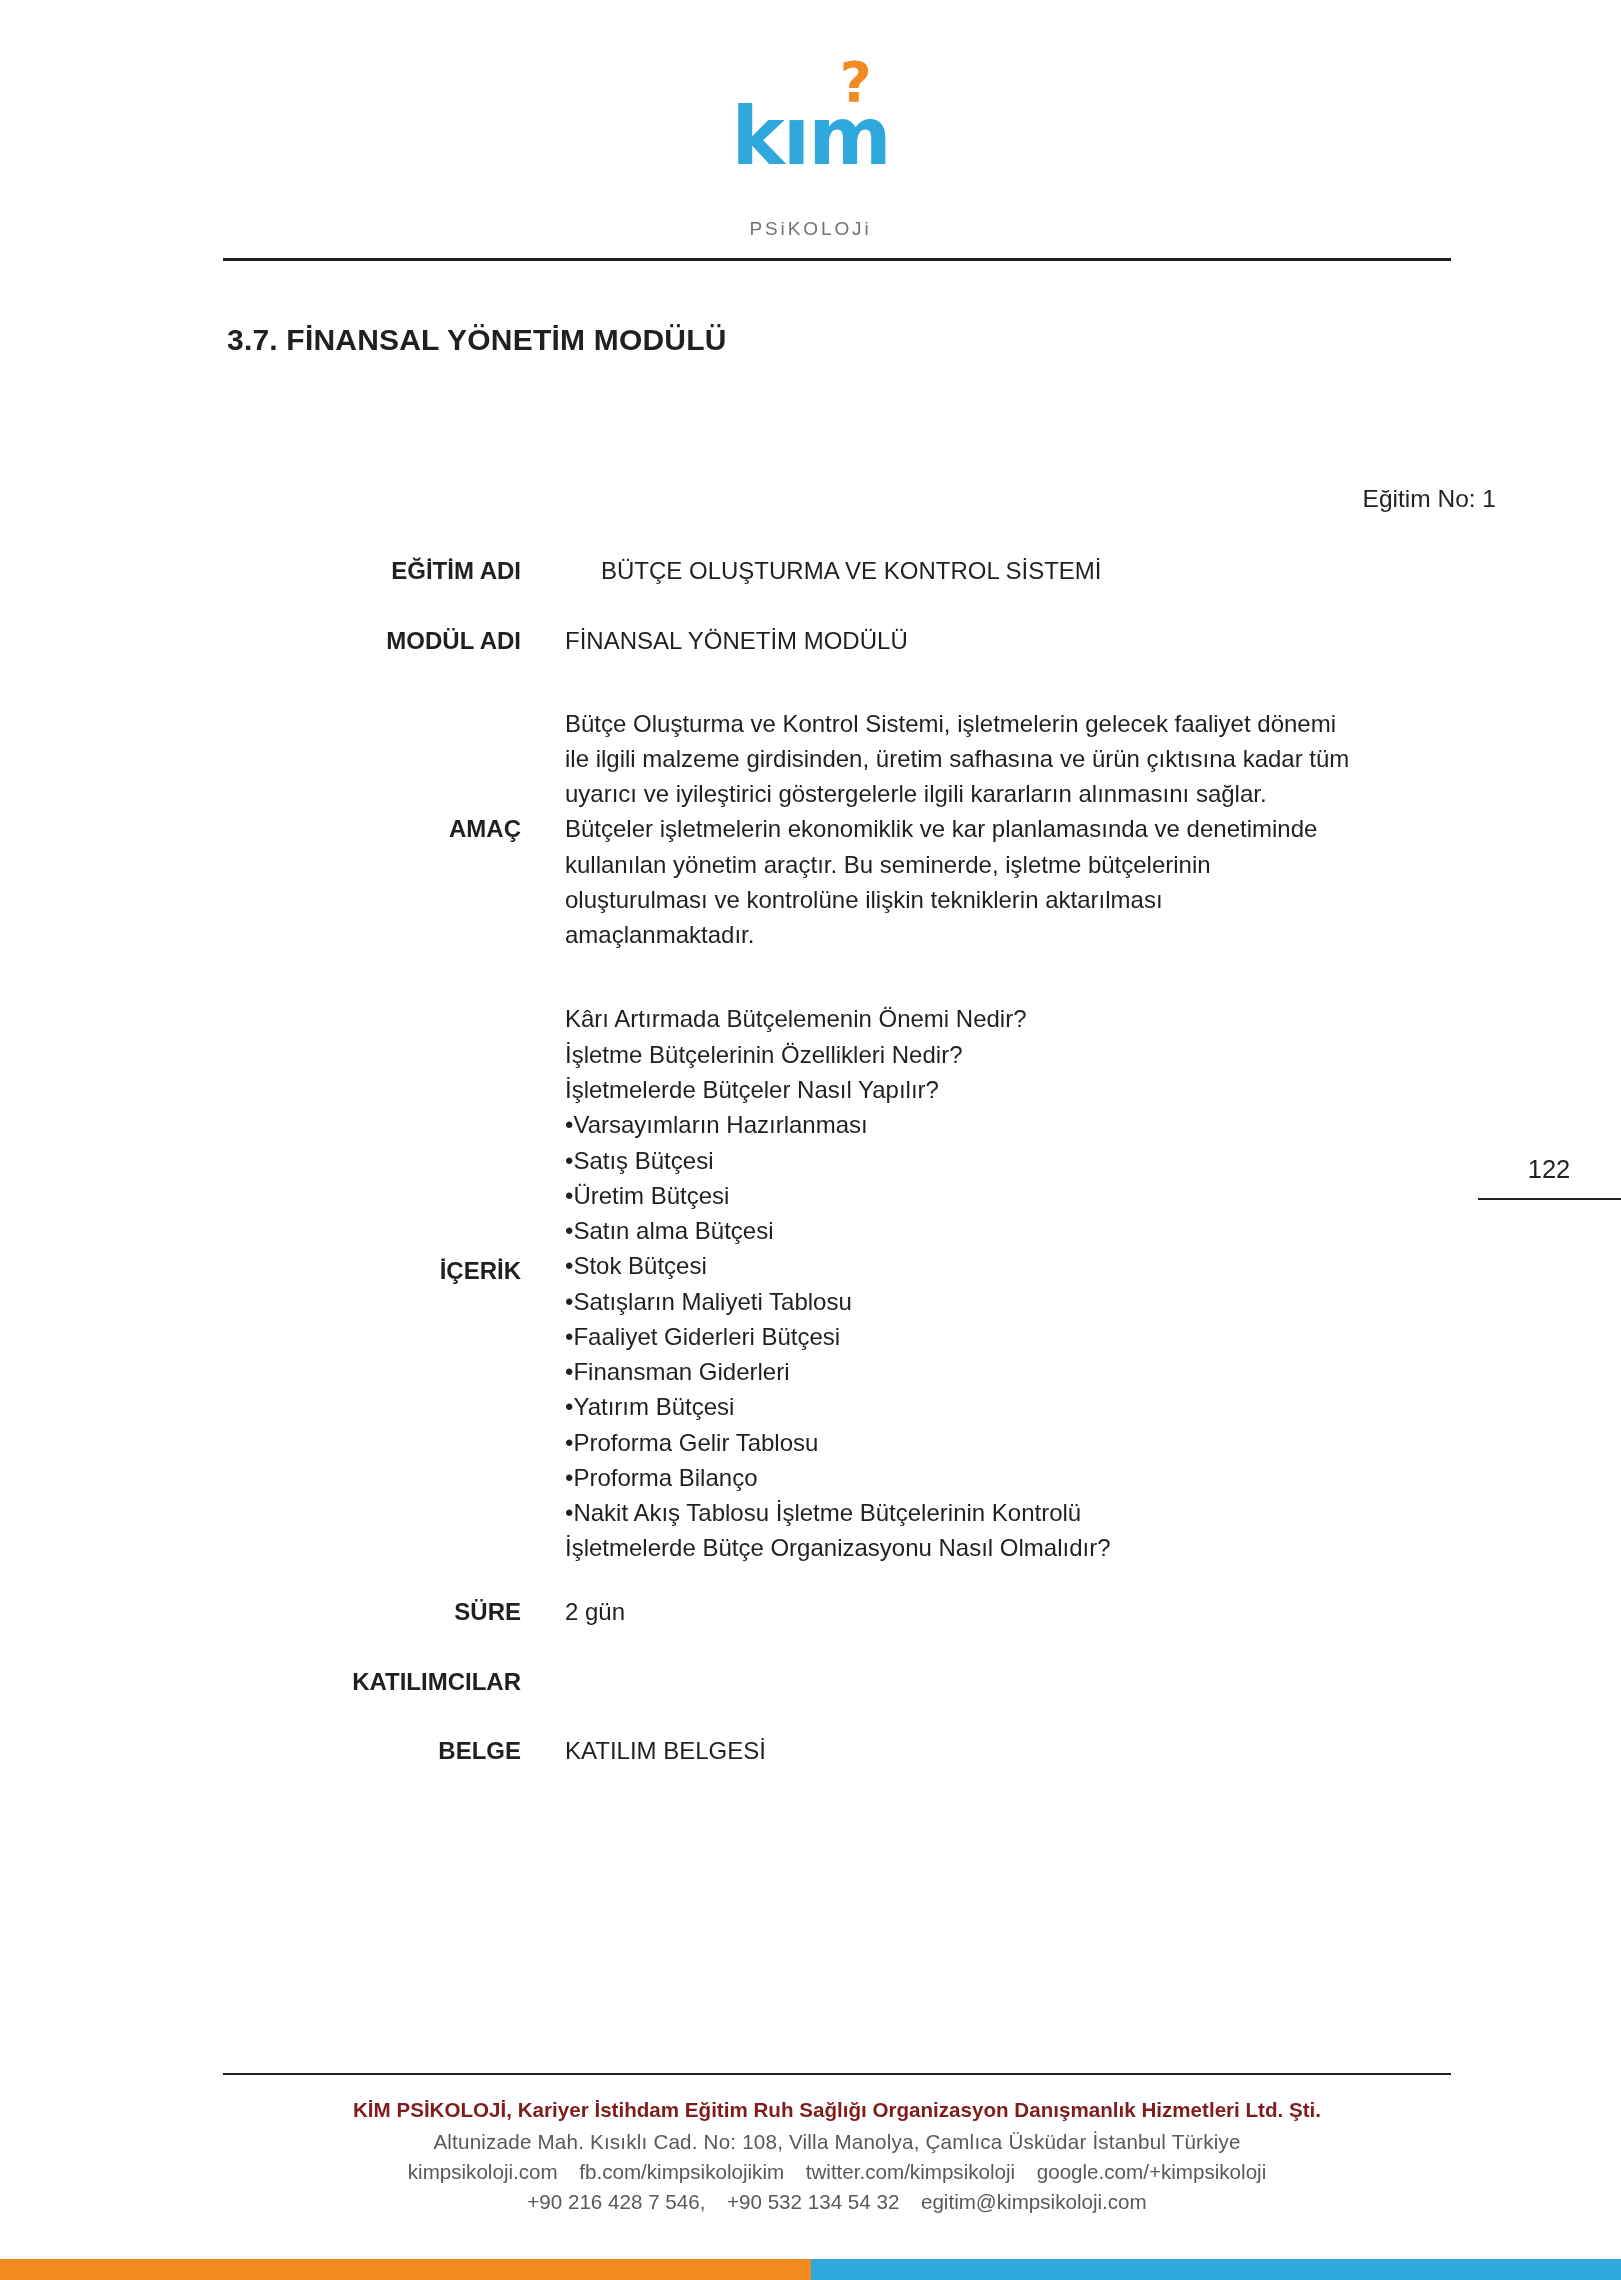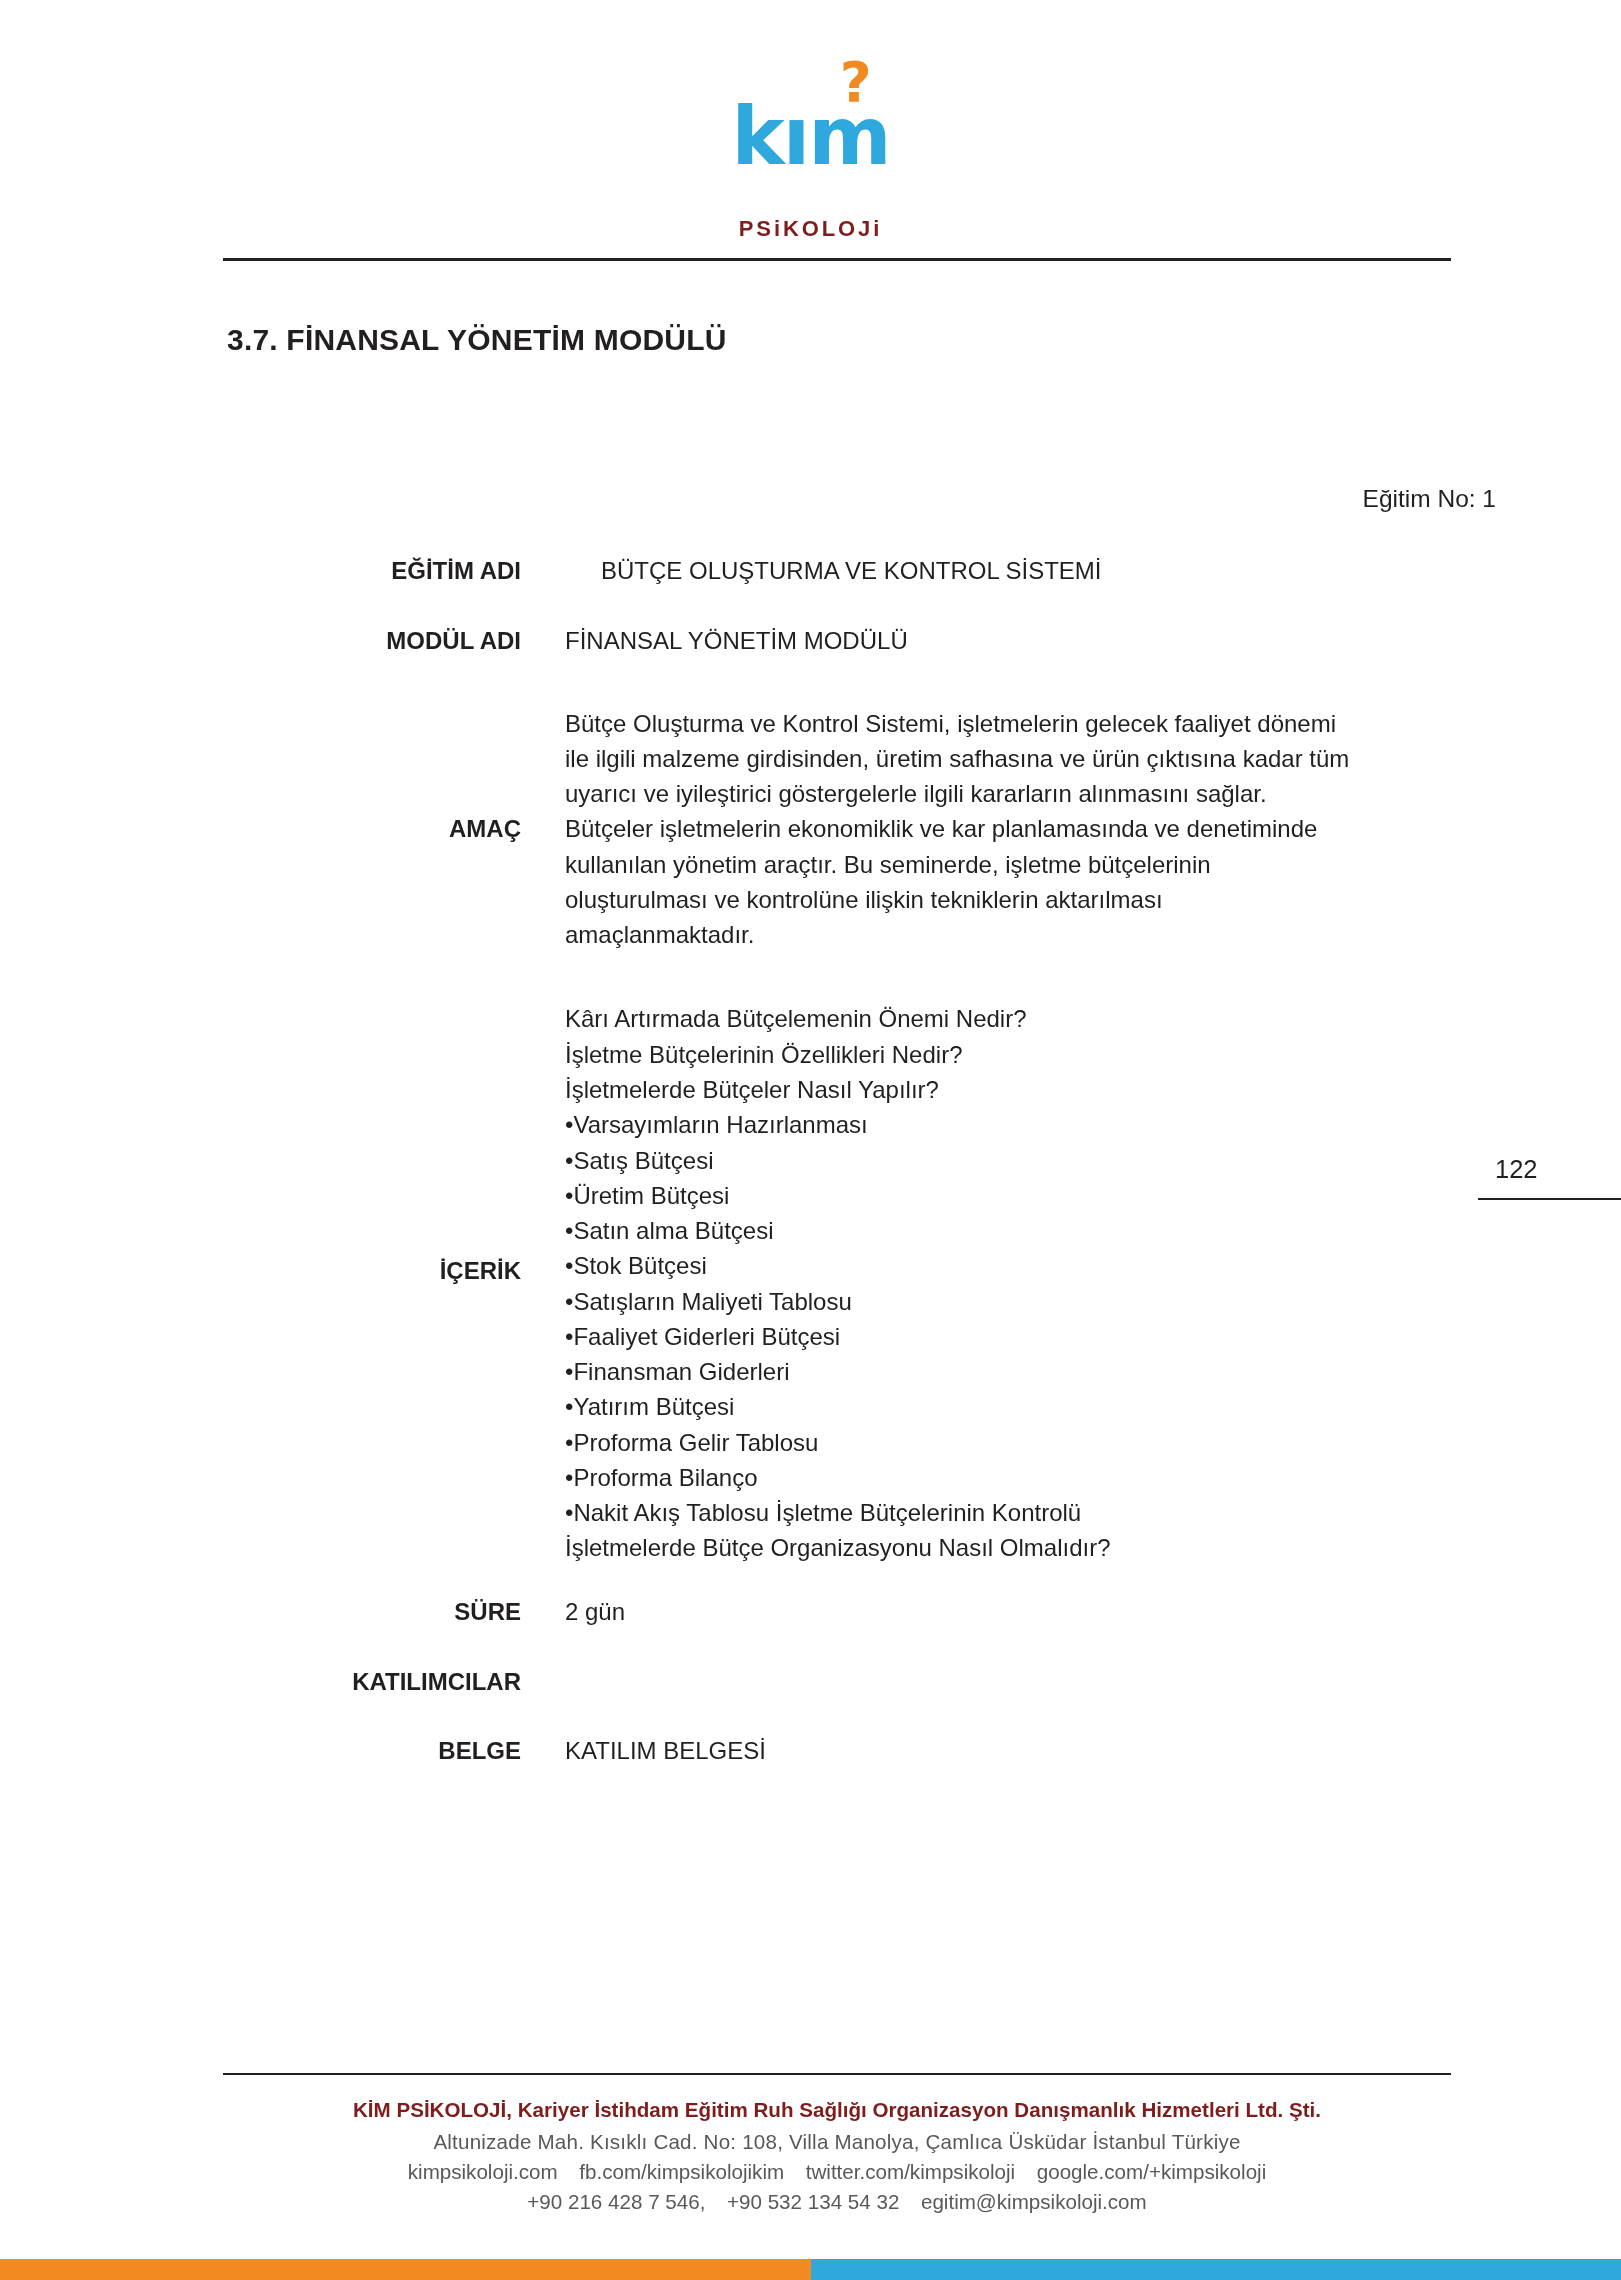--- a/index.html
+++ b/index.html
@@ -52,24 +52,24 @@
     left: 57px;
     font-family: "DejaVu Sans", sans-serif;
     font-weight: bold;
     font-size: 55px;
     color: #f18a21;
     line-height: 1;
   }
   .logo-sub {
     margin-top: 2px;
     font-family: "Liberation Sans", sans-serif;
-    font-size: 22px;
+    font-size: 19px;
     letter-spacing: 2.9px;
-    color: #7f1d1d;
-    font-weight: bold;
+    color: #737373;
+    font-weight: normal;
   }
 
   
   .hr-top {
     position: absolute;
     top: 258px;
     left: 223px;
     width: 1228px;
     height: 2.9px;
     background: #231f20;
@@ -152,21 +152,21 @@
   }
   .val .blank-line { height: 23.5px; }
   .bullet-line { white-space: pre; }
 
   
   .page-number {
     position: absolute;
     top: 1155px;
     left: 1495px;
     width: 108px;
-    text-align: left;
+    text-align: center;
     font-size: 25.5px;
     color: #231f20;
   }
   .page-number-rule {
     position: absolute;
     top: 1198px;
     left: 1478px;
     width: 143px;
     height: 2px;
     background: #231f20;

